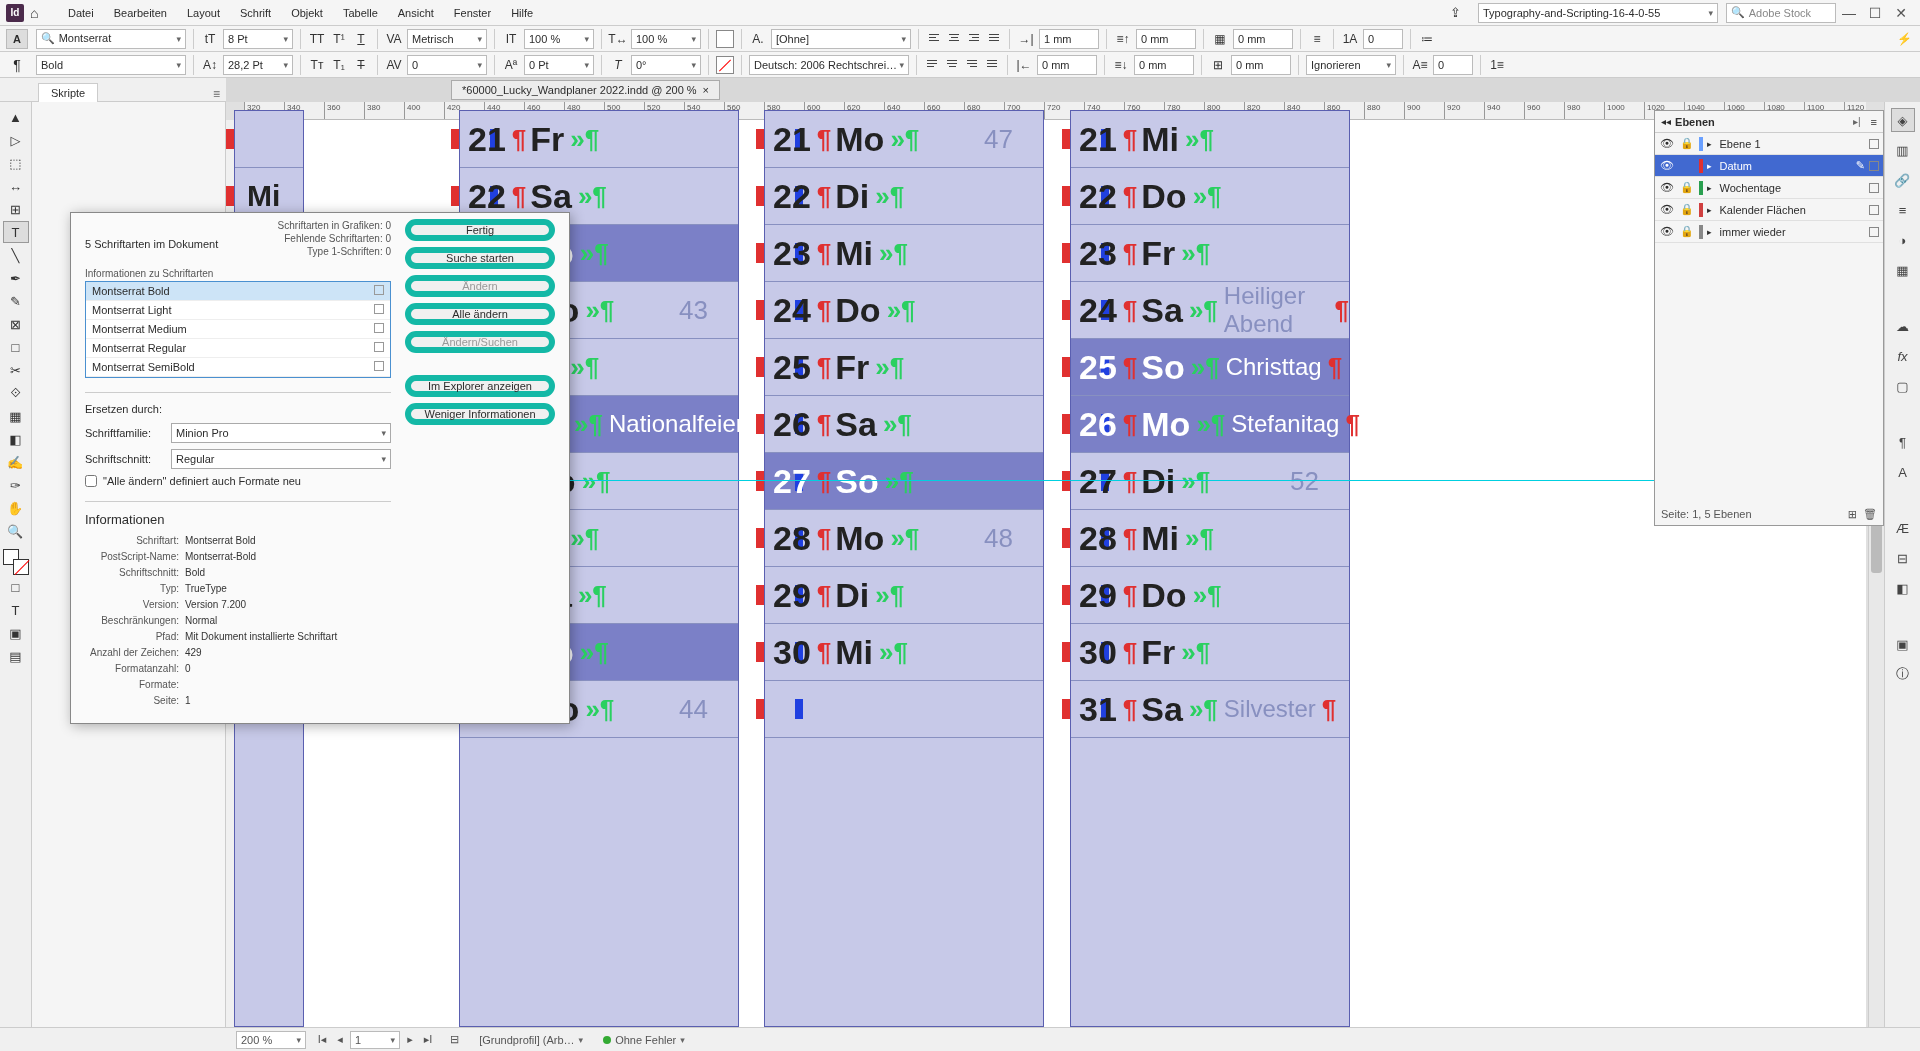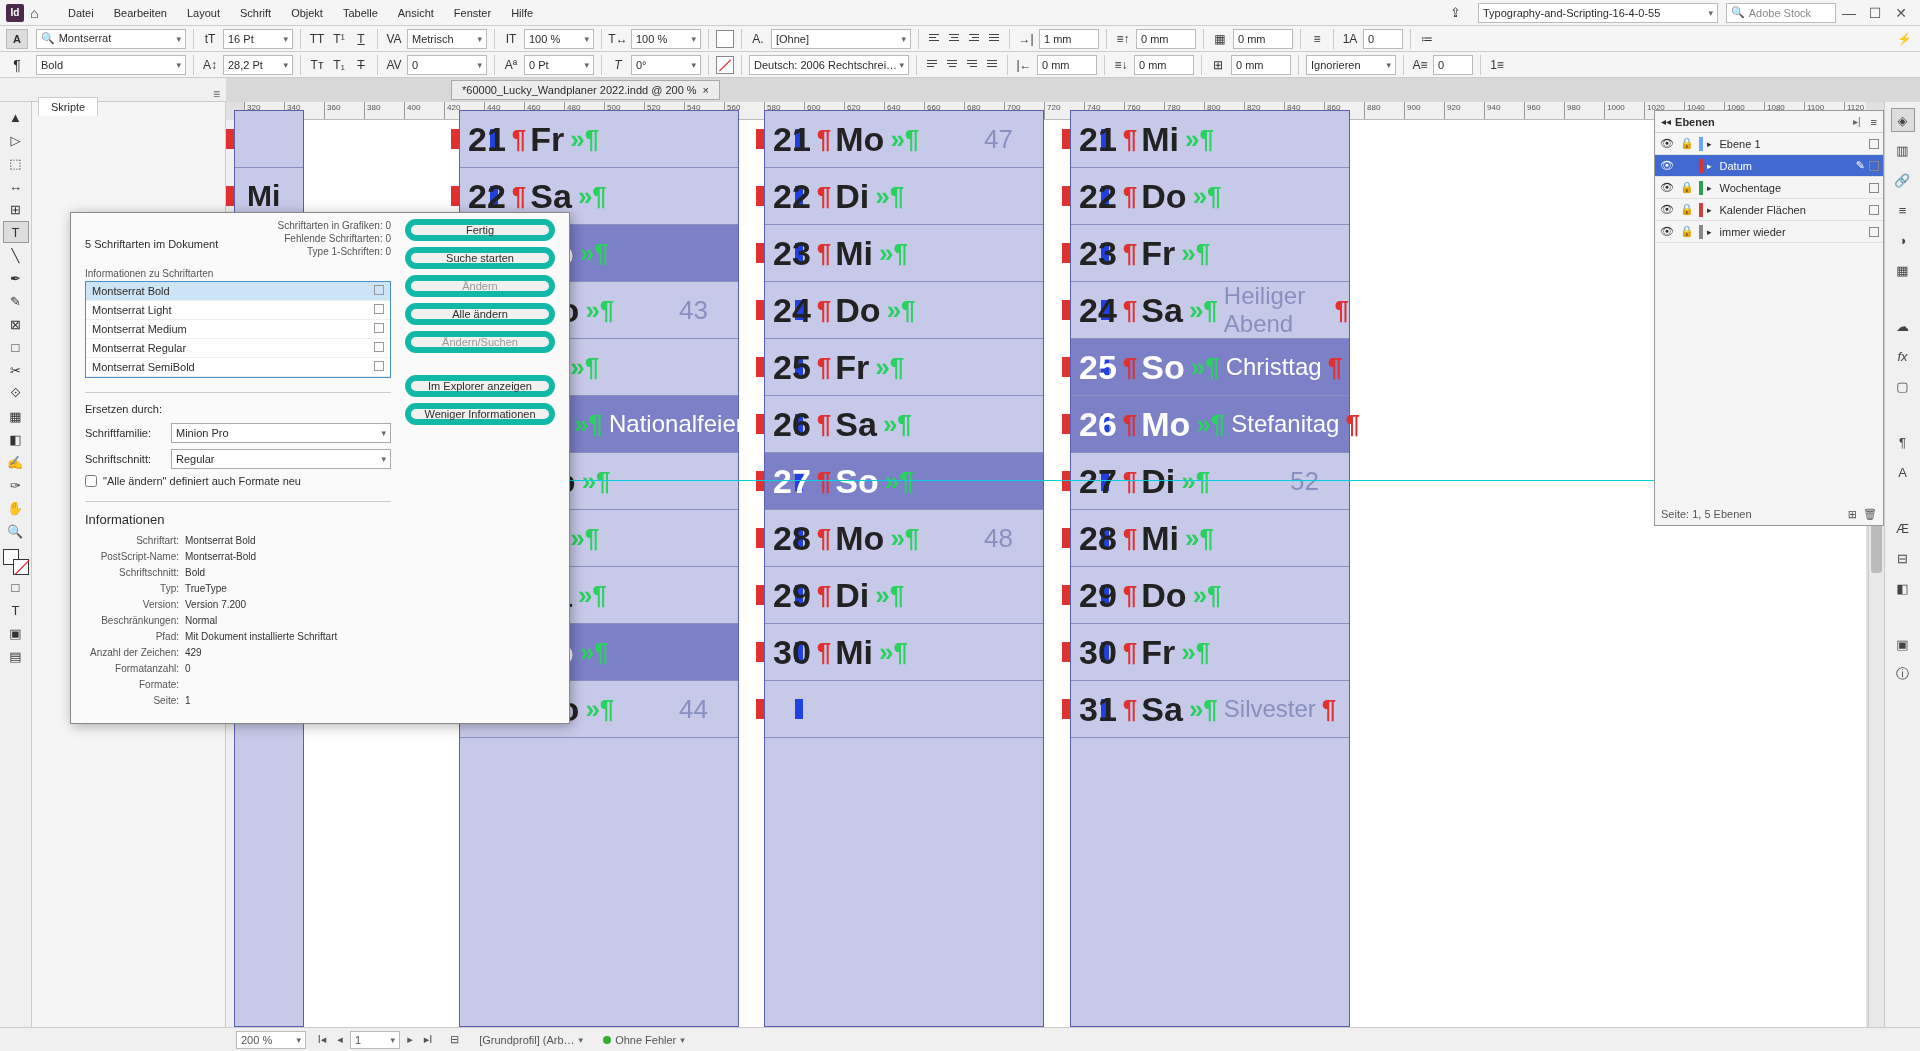--- a/index.html
+++ b/index.html
@@ -25,21 +25,21 @@
 .micon { width:18px; height:20px; display:flex; align-items:center; justify-content:center; font-size:12px; color:#333; }
 .sep { width:1px; height:20px; background:#ccc; margin:0 3px; }
 .swatch-fill { width:18px; height:18px; background:#fff; border:1px solid #888; }
 .swatch-stroke { width:18px; height:18px; background:#fff; border:1px solid #888; position:relative; }
 .swatch-stroke::after { content:""; position:absolute; left:0; top:50%; width:100%; height:1px; background:red; transform:rotate(-45deg); transform-origin:center; }
 .alignbtn { width:16px; height:16px; border:1px solid transparent; display:flex; flex-direction:column; gap:2px; padding:2px; }
 .alignbtn span { height:1px; background:#444; display:block; }
 
 
 .tabsrow { height:24px; background:#eee; border-bottom:1px solid #ccc; display:flex; align-items:flex-end; padding-left:38px; }
-.paneltab { padding:3px 12px; background:#e0e0e0; border:1px solid #ccc; border-bottom:none; font-size:11px; position:relative; top:15px; margin-right:2px; }
+.paneltab { padding:3px 12px; background:#e0e0e0; border:1px solid #ccc; border-bottom:none; font-size:11px; position:relative; top:1px; margin-right:2px; }
 .paneltab.active { background:#fff; }
 .doc-tabsrow { height:24px; background:#d8d8d8; display:flex; align-items:center; padding-left:225px; }
 .doctab { padding:3px 10px; background:#ececec; border:1px solid #aaa; font-size:11px; display:flex; align-items:center; gap:6px; }
 
 
 .mainarea { position:absolute; top:102px; left:0; right:0; bottom:24px; display:flex; }
 .toolcol { width:32px; background:#f0f0f0; border-right:1px solid #ccc; display:flex; flex-direction:column; align-items:center; padding-top:4px; gap:1px; }
 .toolbtn { width:26px; height:22px; display:flex; align-items:center; justify-content:center; font-size:13px; color:#333; }
 .toolbtn.sel { background:#ddd; border:1px solid #999; }
 .toolcolors { margin-top:6px; width:26px; height:26px; position:relative; }
@@ -157,21 +157,21 @@
   <div class="fsel" style="width:150px">
     <span style="display:flex;gap:4px">
         <span>🔍</span>
         <span>Montserrat</span>
       </span>
       <span class="chev">▾</span>
   </div>
   <div class="sep"></div>
   <div class="micon">tT</div>
   <div class="fsel" style="width:70px">
-      <span>16 Pt</span>
+      <span>8 Pt</span>
       <span class="chev">▾</span>
     </div>
   <div class="sep"></div>
   <div class="micon">TT</div>
   <div class="micon">T¹</div>
   <div class="micon">
       <u>T</u>
     </div>
   <div class="sep"></div>
   <div class="micon">VA</div>

